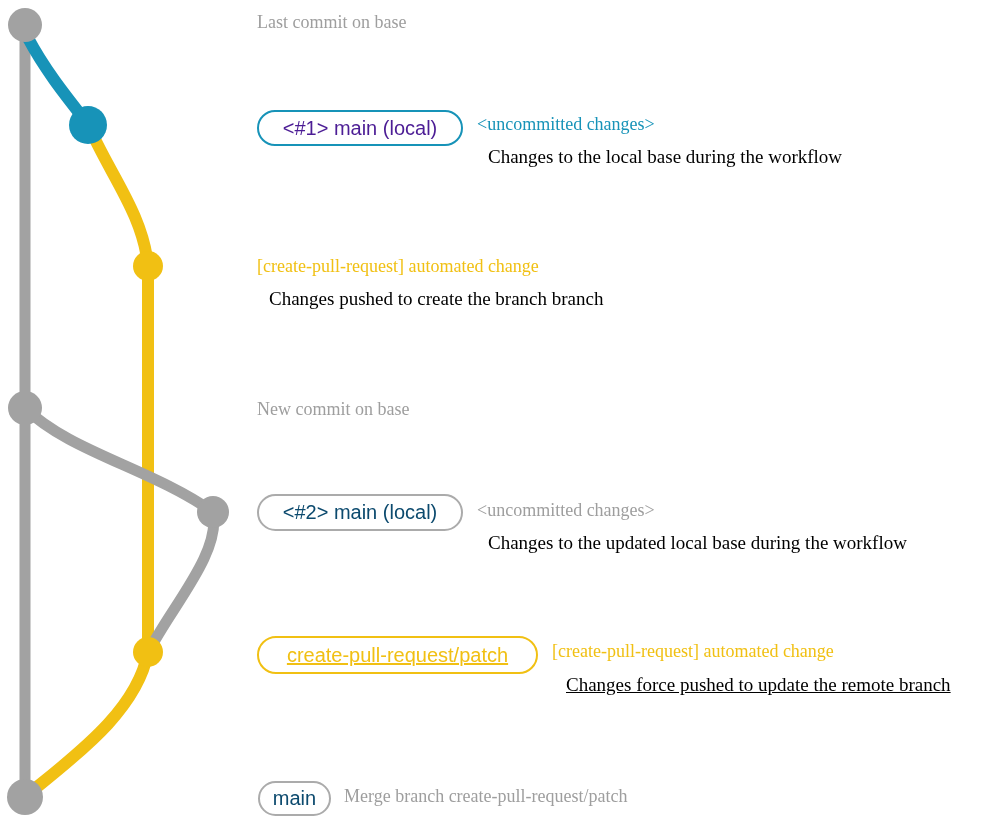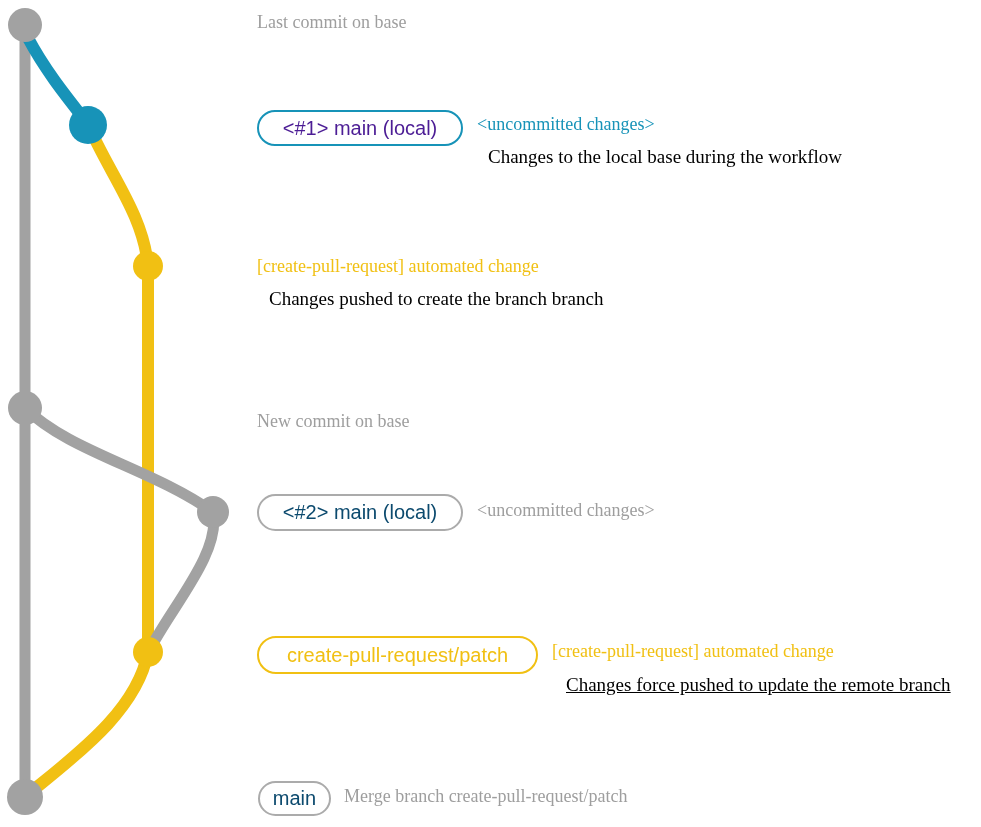--- a/index.html
+++ b/index.html
@@ -85,28 +85,29 @@
 
   <div class="badge badge-teal" style="left:257px; top:110px; width:206px; height:36px;">
     <span>&lt;#1&gt; main (local)</span>
   </div>
   <div class="label sans-heading teal-text" style="left:477px; top:114px;">&lt;uncommitted changes&gt;</div>
   <div class="label serif-desc" style="left:488px; top:146px;">Changes to the local base during the workflow</div>
 
   <div class="label sans-heading yellow-text" style="left:257px; top:256px;">[create-pull-request] automated change</div>
   <div class="label serif-desc" style="left:269px; top:288px;">Changes pushed to create the branch branch</div>
 
-  <div class="label sans-heading gray-text" style="left:257px; top:399px;margin-top:12px;">New commit on base</div>
+  <div class="label sans-heading gray-text" style="left:257px; top:399px;">New commit on base</div>
 
   <div class="badge badge-gray" style="left:257px; top:494px; width:206px; height:37px;">
     <span>&lt;#2&gt; main (local)</span>
   </div>
   <div class="label sans-heading gray-text" style="left:477px; top:500px;">&lt;uncommitted changes&gt;</div>
+  <div class="label serif-desc" style="left:488px; top:532px;">Changes to the updated local base during the workflow</div>
 
-  <div class="badge badge-yellow" style="left:257px; top:636px; width:281px; height:38px;">
+  <div class="badge badge-yellow" style="left:257px; top:636px; width:281px; height:38px;text-decoration:underline;">
     <span>create-pull-request/patch</span>
   </div>
   <div class="label sans-heading yellow-text" style="left:552px; top:641px;">[create-pull-request] automated change</div>
   <div class="label serif-desc" style="left:566px; top:674px;text-decoration:underline;">Changes force pushed to update the remote branch</div>
 
   <div class="badge badge-gray" style="left:258px; top:781px; width:73px; height:35px;">
     <span>main</span>
   </div>
   <div class="label sans-heading gray-text" style="left:344px; top:786px;">Merge branch create-pull-request/patch</div>
 

